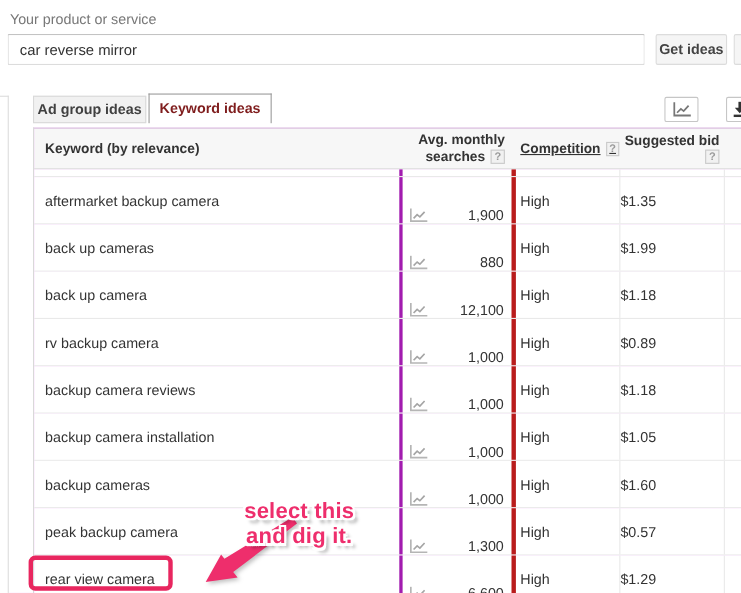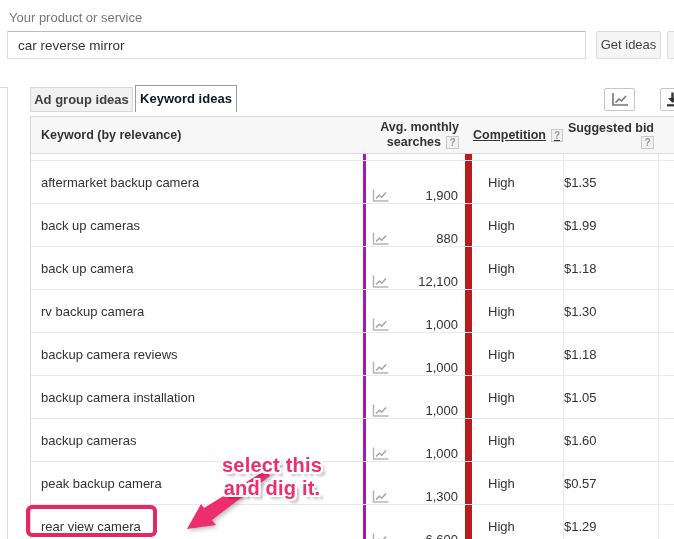--- a/index.html
+++ b/index.html
@@ -13,42 +13,42 @@
   .search-label{position:absolute;left:9px;top:10px;font-size:13px;color:#777;}
   .search-input{
     position:absolute;left:7px;top:31px;width:579px;height:28px;
     border:1px solid #d9d9d9;border-top-color:#bdbdbd;border-radius:1px;
     padding:0 8px 0 10px;font-size:13.5px;color:#333;outline:none;
     font-family:"Liberation Sans","DejaVu Sans",sans-serif;
   }
   .btn{
     position:absolute;top:31px;height:28px;background:#f5f5f5;
     border:1px solid #dcdcdc;border-radius:2px;color:#444;
-    font-size:13px;font-weight:normal;text-align:center;line-height:26px;cursor:pointer;
+    font-size:13px;font-weight:bold;text-align:center;line-height:26px;cursor:pointer;
   }
   .get-ideas{left:596px;width:65px;}
   .sliver-btn{left:667px;width:14px;}
 
   
   .left-divider{
     position:absolute;left:0;top:87px;width:8px;height:452px;
     border-top:1px solid #dcdcdc;border-right:1px solid #dcdcdc;background:#fff;
   }
 
   
   .tab{
     position:absolute;font-size:13px;font-weight:bold;text-align:center;cursor:pointer;
   }
   .tab-inactive{
     left:30px;top:87px;width:103px;height:25px;line-height:23px;
     background:#f1f1f1;border:1px solid #d9d9d9;color:#404040;
   }
   .tab-active{
-    left:135px;top:85px;width:102px;height:27px;line-height:26px;
-    background:#fff;border:1px solid #9b9b9b;border-bottom:none;color:#0f172a;z-index:5;
+    left:135px;top:85px;width:112px;height:27px;line-height:26px;
+    background:#fff;border:1px solid #9b9b9b;border-bottom:none;color:#7f1d1d;z-index:5;
   }
 
   
   .tool-btn{
     position:absolute;top:88px;height:23px;background:#fff;border:1px solid #c6c6c6;
     border-radius:2px;cursor:pointer;display:flex;align-items:center;justify-content:center;
   }
   .chart-btn{left:604px;width:31px;}
   .dl-btn{left:660px;width:26px;justify-content:flex-start;padding-left:5px;}
 
@@ -76,21 +76,21 @@
   .h-comp .hline{justify-content:flex-start;text-decoration:underline;}
 
   .trow{
     height:43px;display:flex;border-bottom:1px solid #e9e9e9;
     font-size:13px;color:#333;background:#fff;
   }
   .trow.partial{height:7px;}
   .c-kw{width:332px;padding-left:10px;display:flex;align-items:center;}
   .c-search{width:102px;border-left:3px solid #a21caf;display:flex;align-items:flex-end;}
   .c-search .num{flex:1;text-align:right;padding-right:7px;}
-  .c-comp{width:98px;border-left:7px solid #b91c1c;display:flex;align-items:center;padding-left:16px;}
+  .c-comp{width:98px;border-left:4px solid #b91c1c;display:flex;align-items:center;padding-left:4px;}
   .c-bid{width:95px;border-left:1px solid #e9e9e9;display:flex;align-items:center;justify-content:flex-start;padding-right:12px;}
   .c-extra{flex:1;border-left:1px solid #e9e9e9;}
   .trend-ic{margin-left:6px;display:inline-flex;cursor:pointer;}
 
   
   .ann-rect{
     position:absolute;left:26px;top:505px;width:131px;height:32px;
     border:4px solid #e8265f;border-radius:6px;z-index:40;pointer-events:none;
   }
   .ann-text{
@@ -254,21 +254,21 @@
           <path d="M1.5 0.5 V12 H16.5" stroke="#b5b5b5" stroke-width="1.5" fill="none"></path>
           <path d="M4 9.5 L7.2 6.2 L9.7 8.2 L14 3.6" stroke="#a5a5a5" stroke-width="1.5" fill="none"></path>
         </svg>
       </span>
       <span class="num">1,000</span>
     </div>
     <div class="c-comp">
           <span>High</span>
         </div>
     <div class="c-bid">
-          <span>$1.30</span>
+          <span>$0.89</span>
         </div>
     <div class="c-extra"></div>
   </div>
 
   <div class="trow">
     <div class="c-kw">
           <span>backup camera reviews</span>
         </div>
     <div class="c-search">
       <span class="trend-ic">

